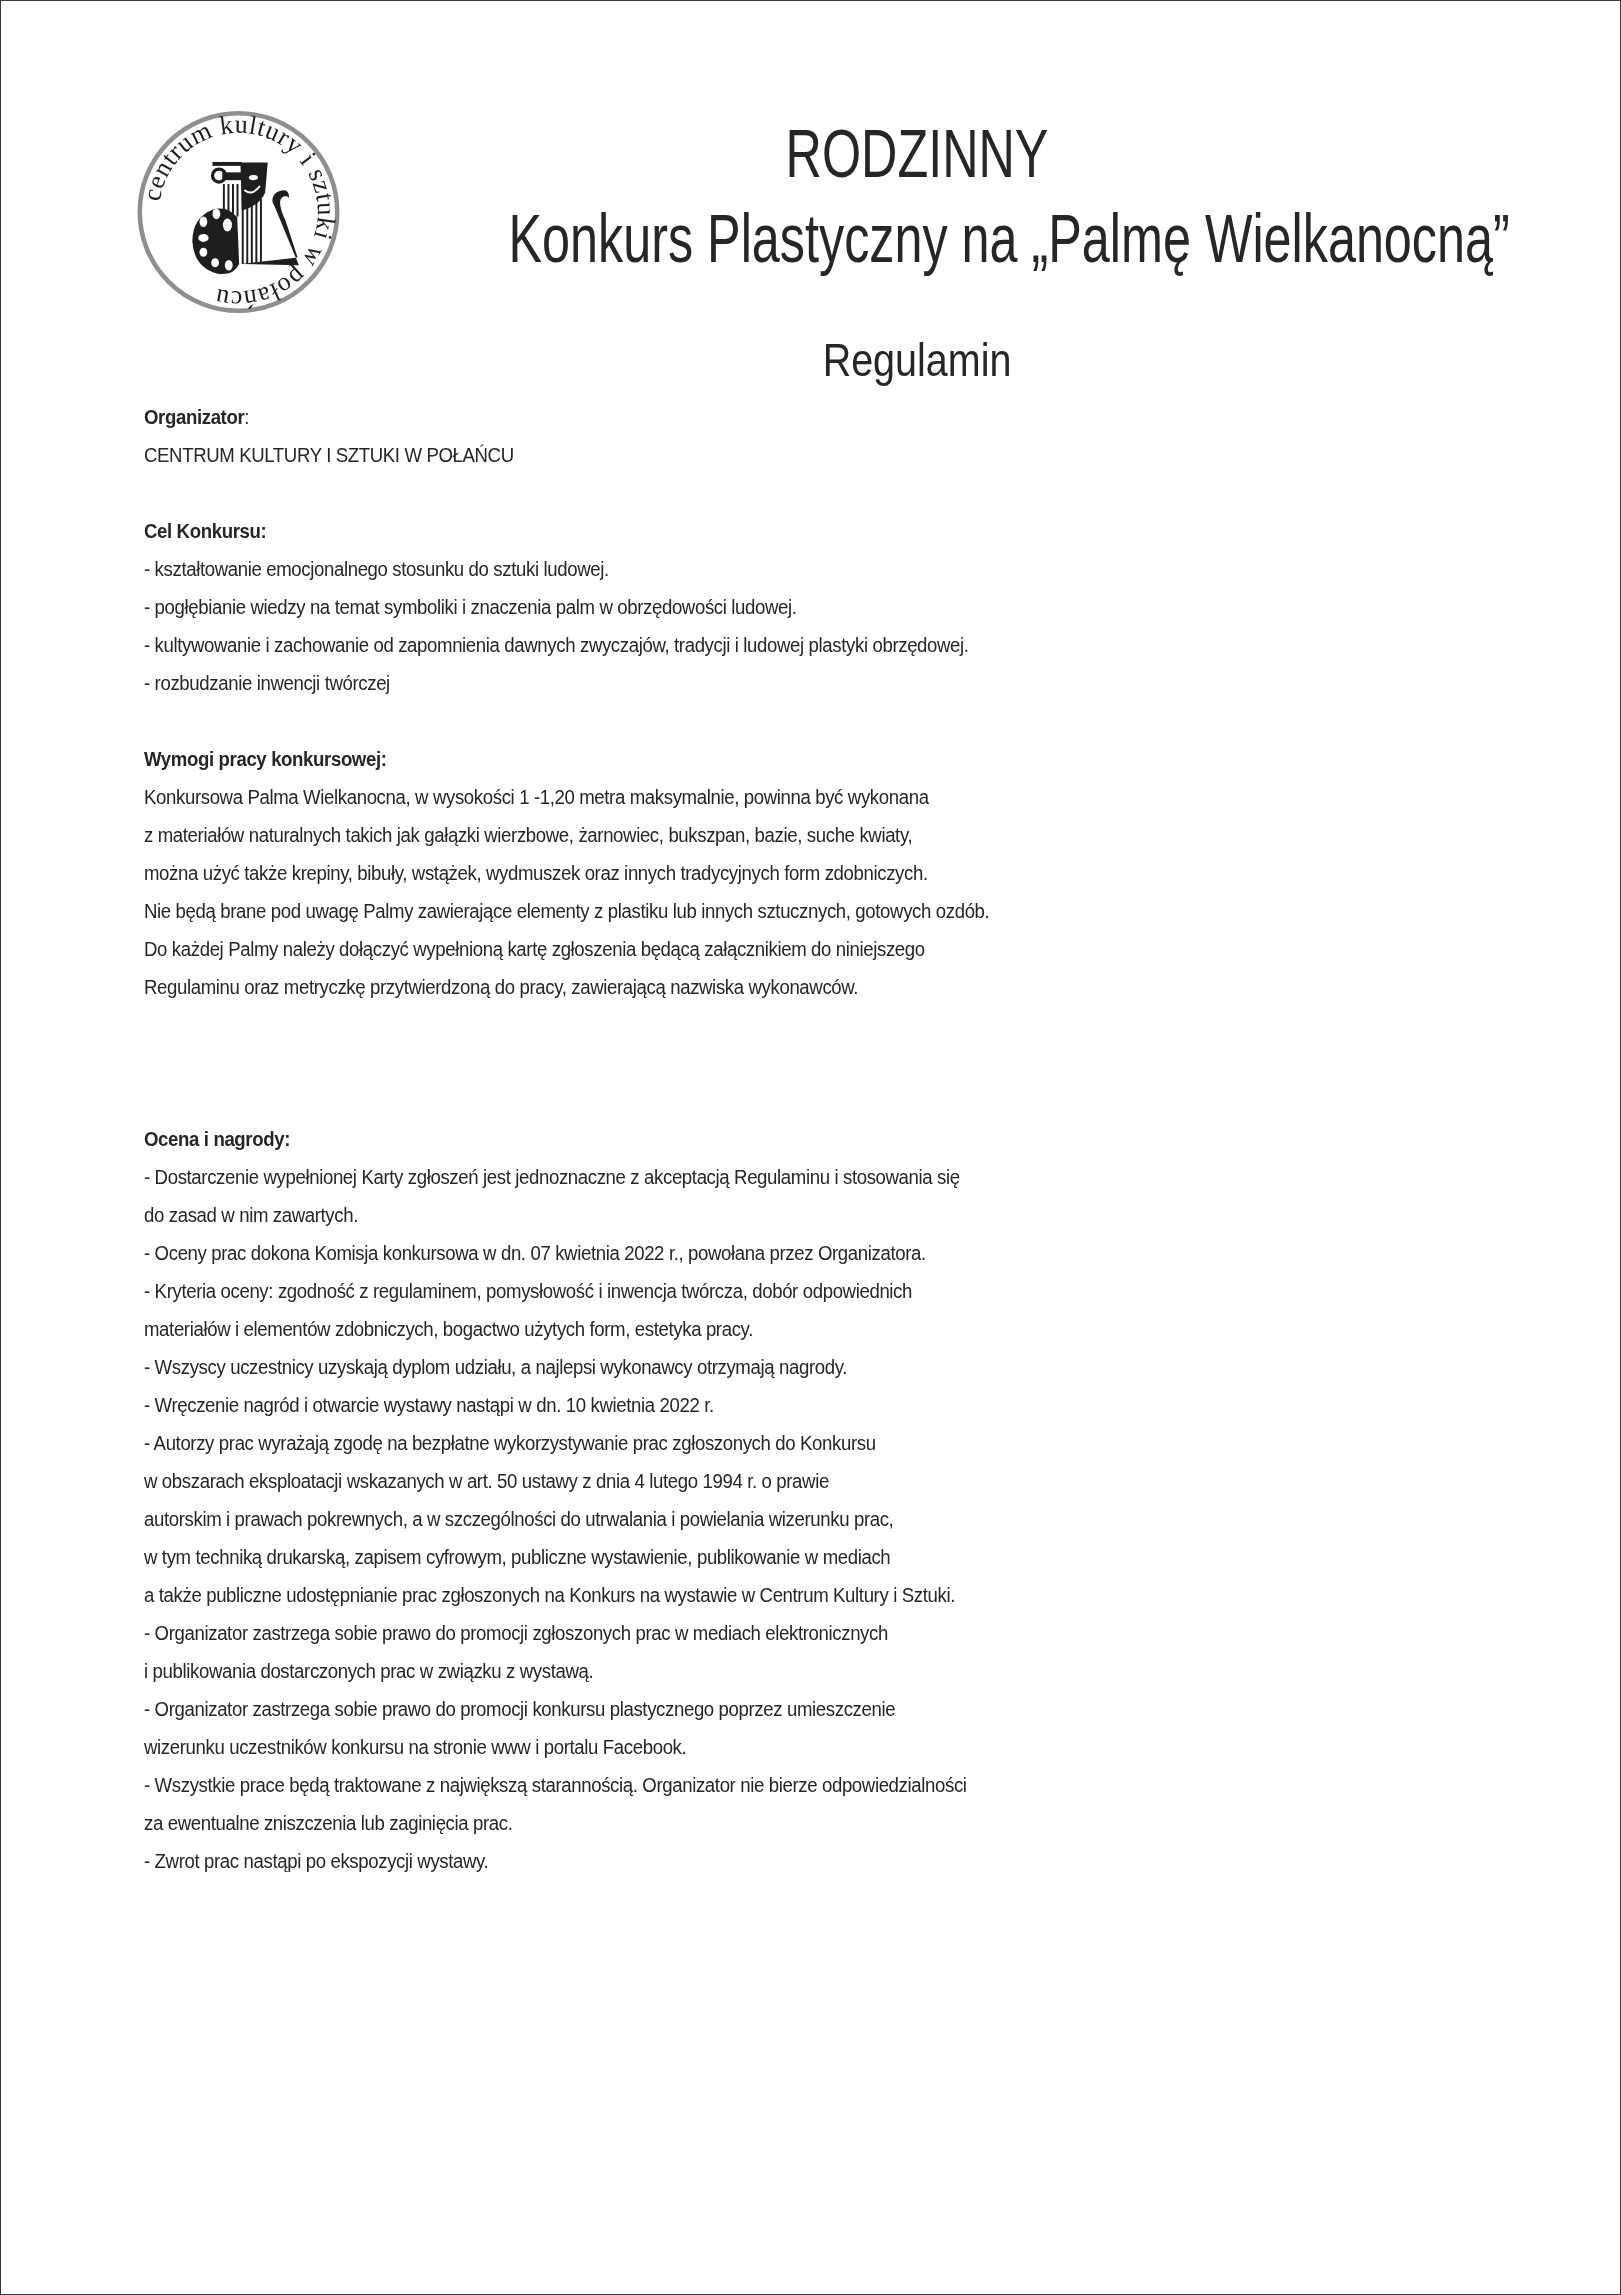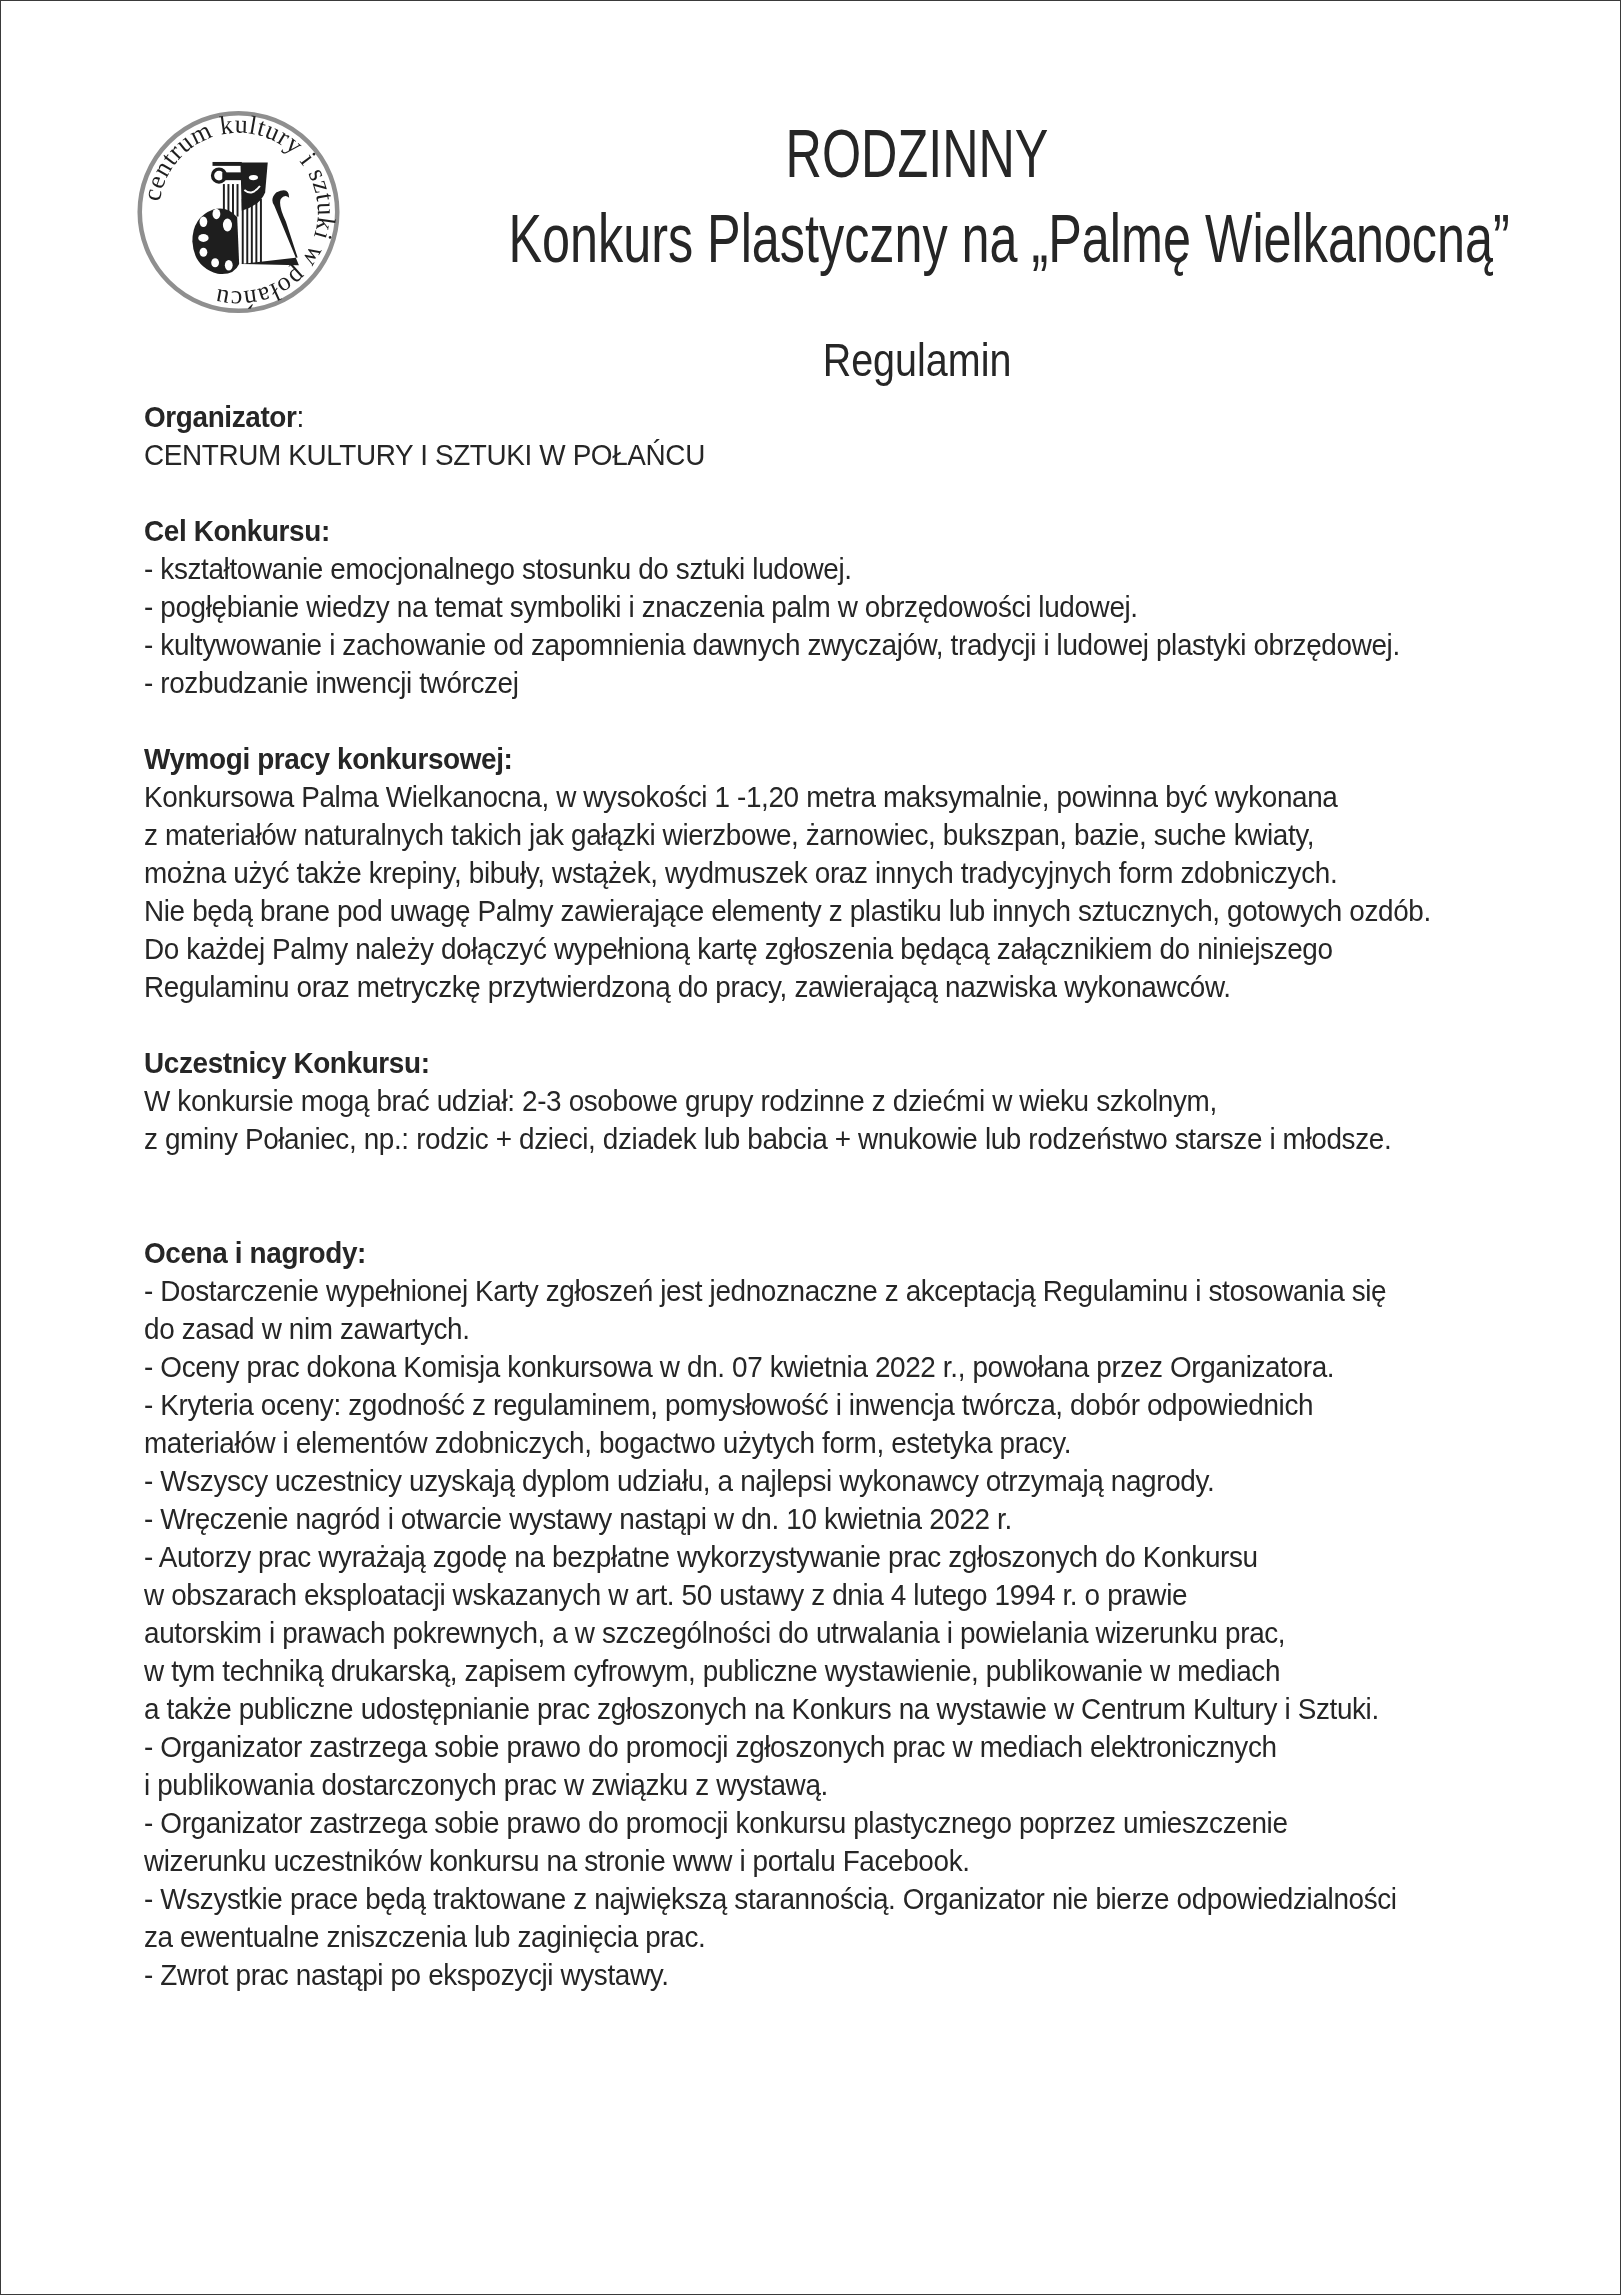--- a/index.html
+++ b/index.html
@@ -13,21 +13,21 @@
     position: absolute; left: 364px; width: 1104px; text-align: center;
     font-family: "Liberation Sans", sans-serif; color: #262626;
     transform: scaleX(0.74); transform-origin: center top; white-space: nowrap;
   }
   .t1 { top: 117px; font-size: 68px; line-height: 71px; }
   .t2 { top: 198px; font-size: 68px; line-height: 78px; }
   .t3 { top: 330px; font-size: 47px; line-height: 58px; transform: scaleX(0.84); }
   .body {
     position: absolute; left: 143px; top: 397px; width: 1429px;
     font-family: "Liberation Sans", sans-serif; color: #262626;
-    font-size: 30px; line-height: 38px; letter-spacing: -0.4px;
+    font-size: 20px; line-height: 38px; letter-spacing: -0.4px;
   }
   .body .line { white-space: nowrap; height: 38px; transform: scaleX(0.93); transform-origin: left top; }
   .body .h { font-weight: bold; }
   .body .gap { height: 38px; }
 </style>
 </head>
 <body>
 
 <div class="page">
 
@@ -99,25 +99,20 @@
       <div class="line h">Wymogi pracy konkursowej:</div>
       <div class="line">Konkursowa Palma Wielkanocna, w wysokości 1 -1,20 metra maksymalnie, powinna być wykonana</div>
       <div class="line">z materiałów naturalnych takich jak gałązki wierzbowe, żarnowiec, bukszpan, bazie, suche kwiaty,</div>
       <div class="line">można użyć także krepiny, bibuły, wstążek, wydmuszek oraz innych tradycyjnych form zdobniczych.</div>
       <div class="line">Nie będą brane pod uwagę Palmy zawierające elementy z plastiku lub innych sztucznych, gotowych ozdób.</div>
       <div class="line">Do każdej Palmy należy dołączyć wypełnioną kartę zgłoszenia będącą załącznikiem do niniejszego</div>
       <div class="line">Regulaminu oraz metryczkę przytwierdzoną do pracy, zawierającą nazwiska wykonawców.</div>
     </div>
     <div class="gap"></div>
 
-    <div>
-      <div class="line h">Uczestnicy Konkursu:</div>
-      <div class="line">W konkursie mogą brać udział: 2-3 osobowe grupy rodzinne z dziećmi w wieku szkolnym,</div>
-      <div class="line">z gminy Połaniec, np.: rodzic + dzieci, dziadek lub babcia + wnukowie lub rodzeństwo starsze i młodsze.</div>
-    </div>
     <div class="gap"></div>
 
     <div class="gap"></div>
 
     <div>
       <div class="line h">Ocena i nagrody:</div>
       <div class="line">- Dostarczenie wypełnionej Karty zgłoszeń jest jednoznaczne z akceptacją Regulaminu i stosowania się</div>
       <div class="line">do zasad w nim zawartych.</div>
       <div class="line">- Oceny prac dokona Komisja konkursowa w dn. 07 kwietnia 2022 r., powołana przez Organizatora.</div>
       <div class="line">- Kryteria oceny: zgodność z regulaminem, pomysłowość i inwencja twórcza, dobór odpowiednich</div>

